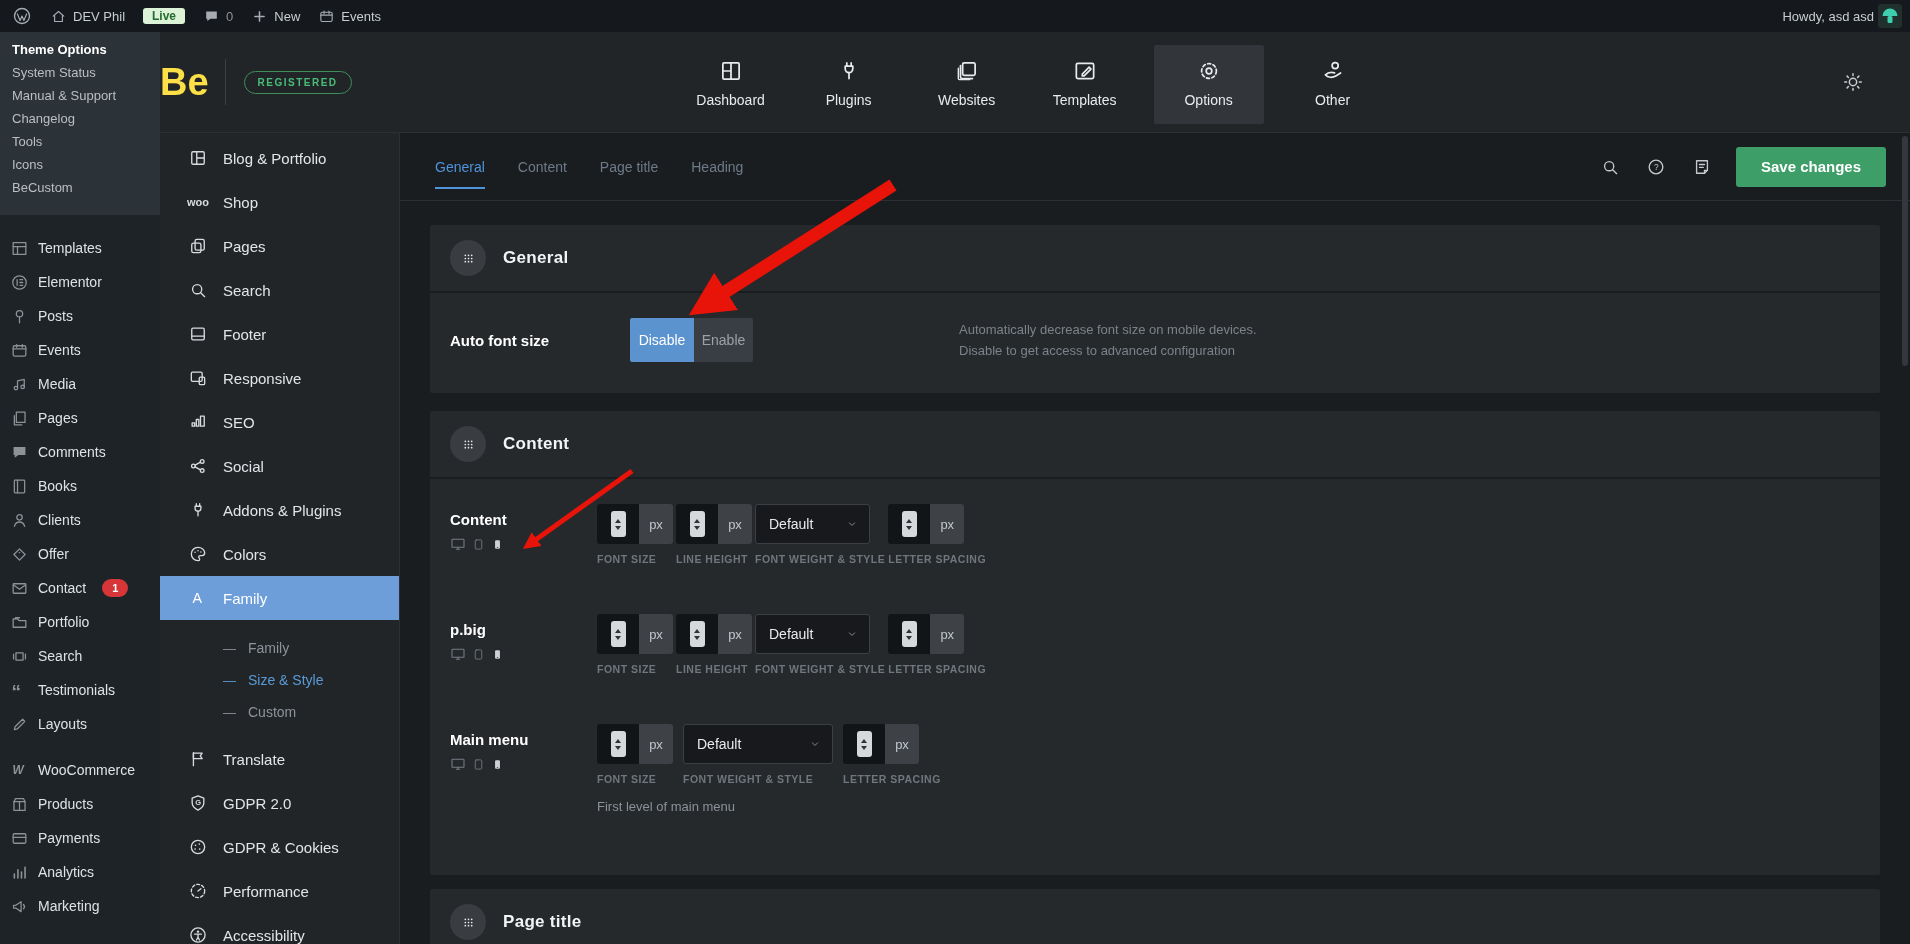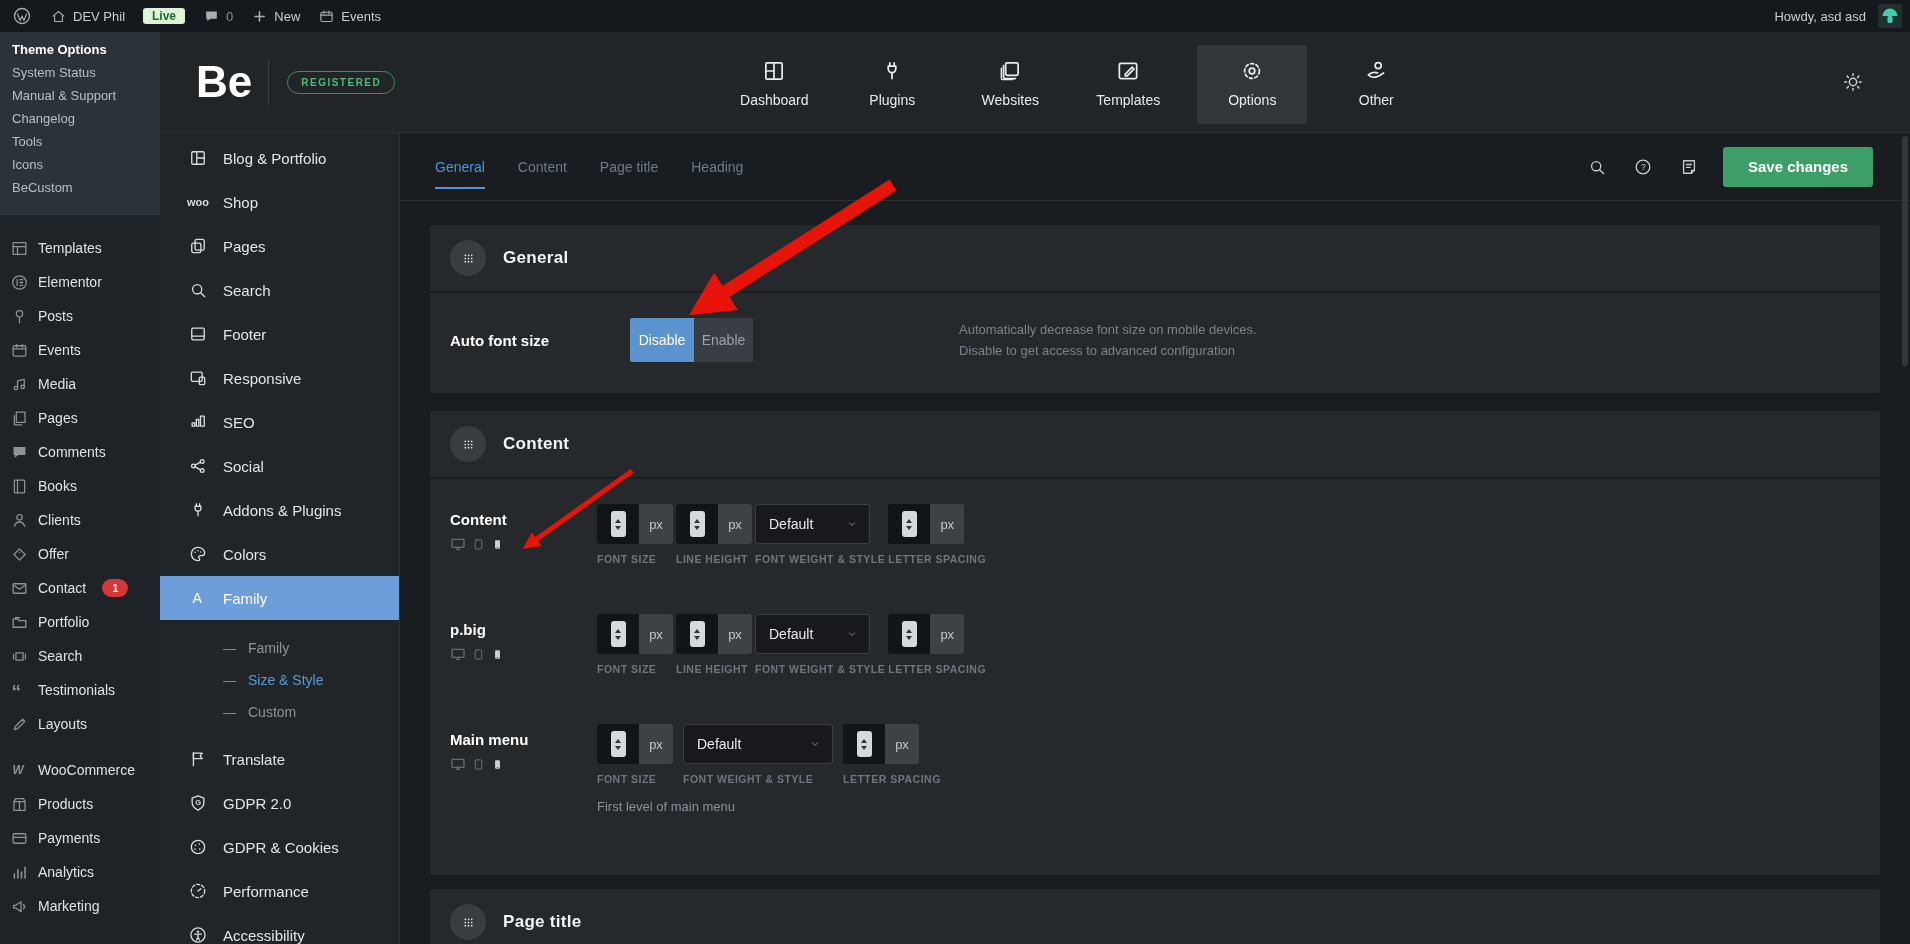--- a/index.html
+++ b/index.html
@@ -8,40 +8,40 @@
   .icon{display:inline-flex;align-items:center;justify-content:center;flex:none;}
   .icon svg{width:100%;height:100%;display:block;}
   .txt-icon{font-weight:bold;font-size:11px;letter-spacing:0;}
 
   
   .adminbar{height:32px;background:#15191d;display:flex;align-items:center;color:#c8cdd2;font-size:13px;padding:0 8px 0 12px;}
   .ab-item{display:flex;align-items:center;gap:6px;margin-right:18px;cursor:pointer;}
   .ab-item .icon{width:17px;height:17px;color:#a7acb2;}
   .live{background:#dcf3d7;color:#256b31;font-weight:bold;font-size:12px;padding:1px 9px;border-radius:3px;margin-right:18px;}
   .ab-count{color:#8c9196;}
-  .ab-right{margin-left:auto;display:flex;align-items:center;gap:12px;}
+  .ab-right{margin-left:auto;display:flex;align-items:center;gap:4px;}
   .avatar{width:24px;height:24px;border-radius:3px;background:#20302c;overflow:hidden;}
   .avatar svg{width:100%;height:100%;}
 
   
   .body-row{display:flex;height:912px;}
   .wp-sidebar{width:160px;background:#1d2327;flex:none;overflow:hidden;}
   .wp-submenu{background:#2c3338;padding:6px 0 16px;}
   .smi{padding:3px 12px;line-height:17px;font-size:13px;color:#b9bfc4;cursor:pointer;}
   .smi.active{color:#fff;font-weight:bold;}
   .wp-menu{padding-top:16px;}
   .wp-item{height:34px;display:flex;align-items:center;gap:9px;padding:0 8px 0 10px;color:#dfe2e5;font-size:14px;cursor:pointer;}
   .wp-item .icon{width:19px;height:19px;color:#8d9297;}
   .wp-badge{background:#d63638;color:#fff;border-radius:9px;min-width:18px;height:18px;font-size:11px;display:inline-flex;align-items:center;justify-content:center;margin-left:7px;padding:0 4px;font-weight:bold;}
   .wp-sep{height:12px;}
 
   
   .panel-col{flex:1;display:flex;flex-direction:column;background:#212528;min-width:0;}
   .theme-header{height:100px;flex:none;display:flex;align-items:center;border-bottom:1px solid #2c3034;}
-  .logo{font-size:44px;font-weight:bold;color:#ffffff;margin-left:36px;line-height:1;}
+  .logo{font-size:38px;font-weight:bold;color:#fde047;line-height:1;}
   .logo-div{width:1px;height:46px;background:#3a3f44;margin:0 18px 0 16px;}
   .registered{border:1px solid #3e8e5b;color:#49bd78;font-size:10px;letter-spacing:1.5px;padding:5px 13px;border-radius:13px;font-weight:bold;}
   .nav{display:flex;margin-left:330px;align-self:stretch;}
   .nav-item{width:98px;margin-right:20px;display:flex;flex-direction:column;align-items:center;padding-top:26px;color:#e8eaec;font-size:14px;gap:8px;cursor:pointer;}
   .nav-item .icon{width:26px;height:26px;color:#e8eaec;}
   .nav-item.active{background:#32363b;border-radius:2px;margin-top:13px;height:66px;padding-top:13px;width:110px;}
   .sun-btn{margin-left:auto;margin-right:46px;width:22px;height:22px;color:#ccd0d4;cursor:pointer;}
 
   .main-row{flex:1;display:flex;min-height:0;}
   .panel-sidebar{width:239px;flex:none;padding-top:3px;border-right:1px solid #2c3034;overflow:hidden;}
@@ -55,21 +55,21 @@
   .ps-child.active{color:#5b9bd5;}
 
   
   .main{flex:1;display:flex;flex-direction:column;background:#1a1d20;min-width:0;}
   .tabbar{height:67px;flex:none;display:flex;align-items:center;padding-left:35px;border-bottom:1px solid #2c3034;}
   .tab{margin-right:33px;font-size:14px;color:#6e7a88;position:relative;height:100%;display:flex;align-items:center;cursor:pointer;}
   .tab.active{color:#4f93d9;}
   .tab.active::after{content:"";position:absolute;left:0;right:0;bottom:11px;height:2px;background:#4f93d9;}
   .tb-icons{margin-left:auto;display:flex;gap:26px;margin-right:24px;color:#c6cacd;}
   .tb-icons .icon{width:20px;height:20px;cursor:pointer;}
-  .save-btn{width:150px;height:40px;background:#3d9e68;color:#fff;border:none;border-radius:3px;font-size:15px;font-weight:bold;margin-right:37px;cursor:pointer;font-family:"Liberation Sans",sans-serif;}
+  .save-btn{width:150px;height:40px;background:#3d9e68;color:#fff;border:none;border-radius:3px;font-size:15px;font-weight:bold;margin-right:24px;cursor:pointer;font-family:"Liberation Sans",sans-serif;}
 
   .content{flex:1;overflow:hidden;padding:24px 30px 0;}
   .box{background:#26292c;border-radius:2px;}
   .box.general{margin-bottom:18px;}
   .box.content-box{margin-bottom:14px;}
   .box-header{height:66px;display:flex;align-items:center;gap:17px;padding-left:20px;border-bottom:2px solid #1a1d20;}
   .dots-circle{width:36px;height:36px;border-radius:50%;background:#393d42;color:#e8eaec;display:flex;align-items:center;justify-content:center;cursor:pointer;}
   .dots-circle .icon{width:17px;height:17px;}
   .box-title{font-size:17px;font-weight:bold;color:#f1f3f4;letter-spacing:.3px;}
 

